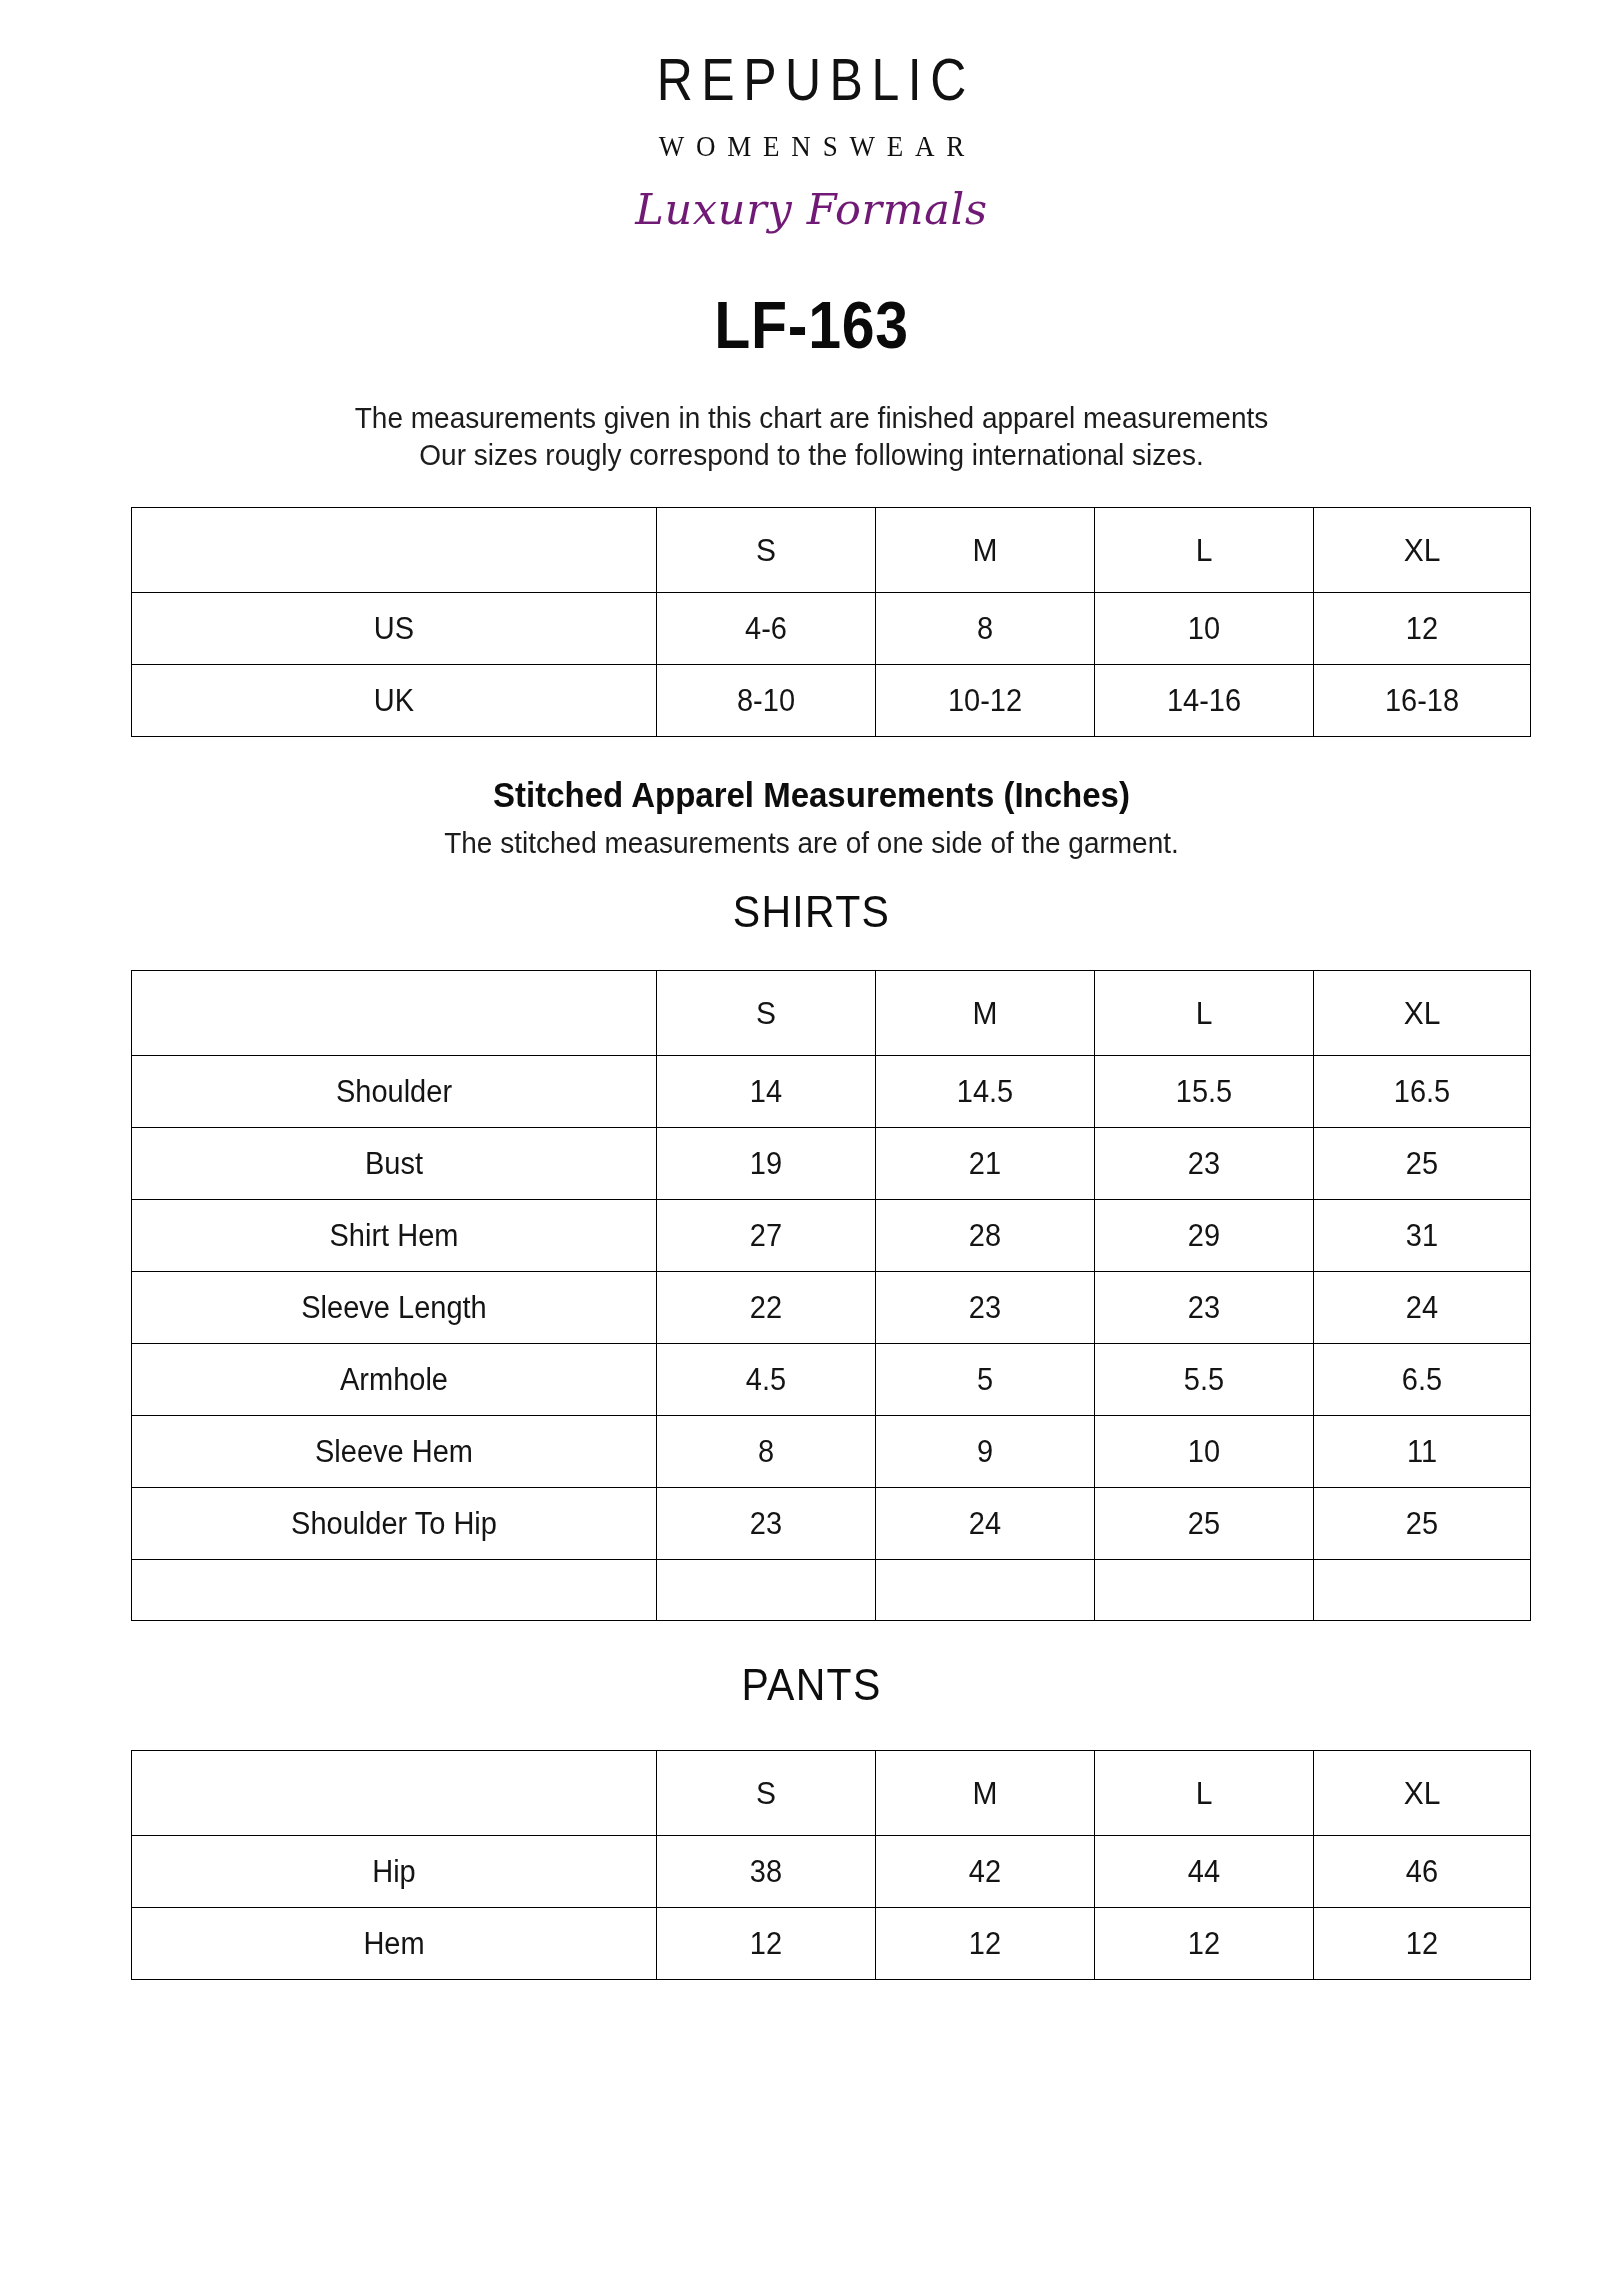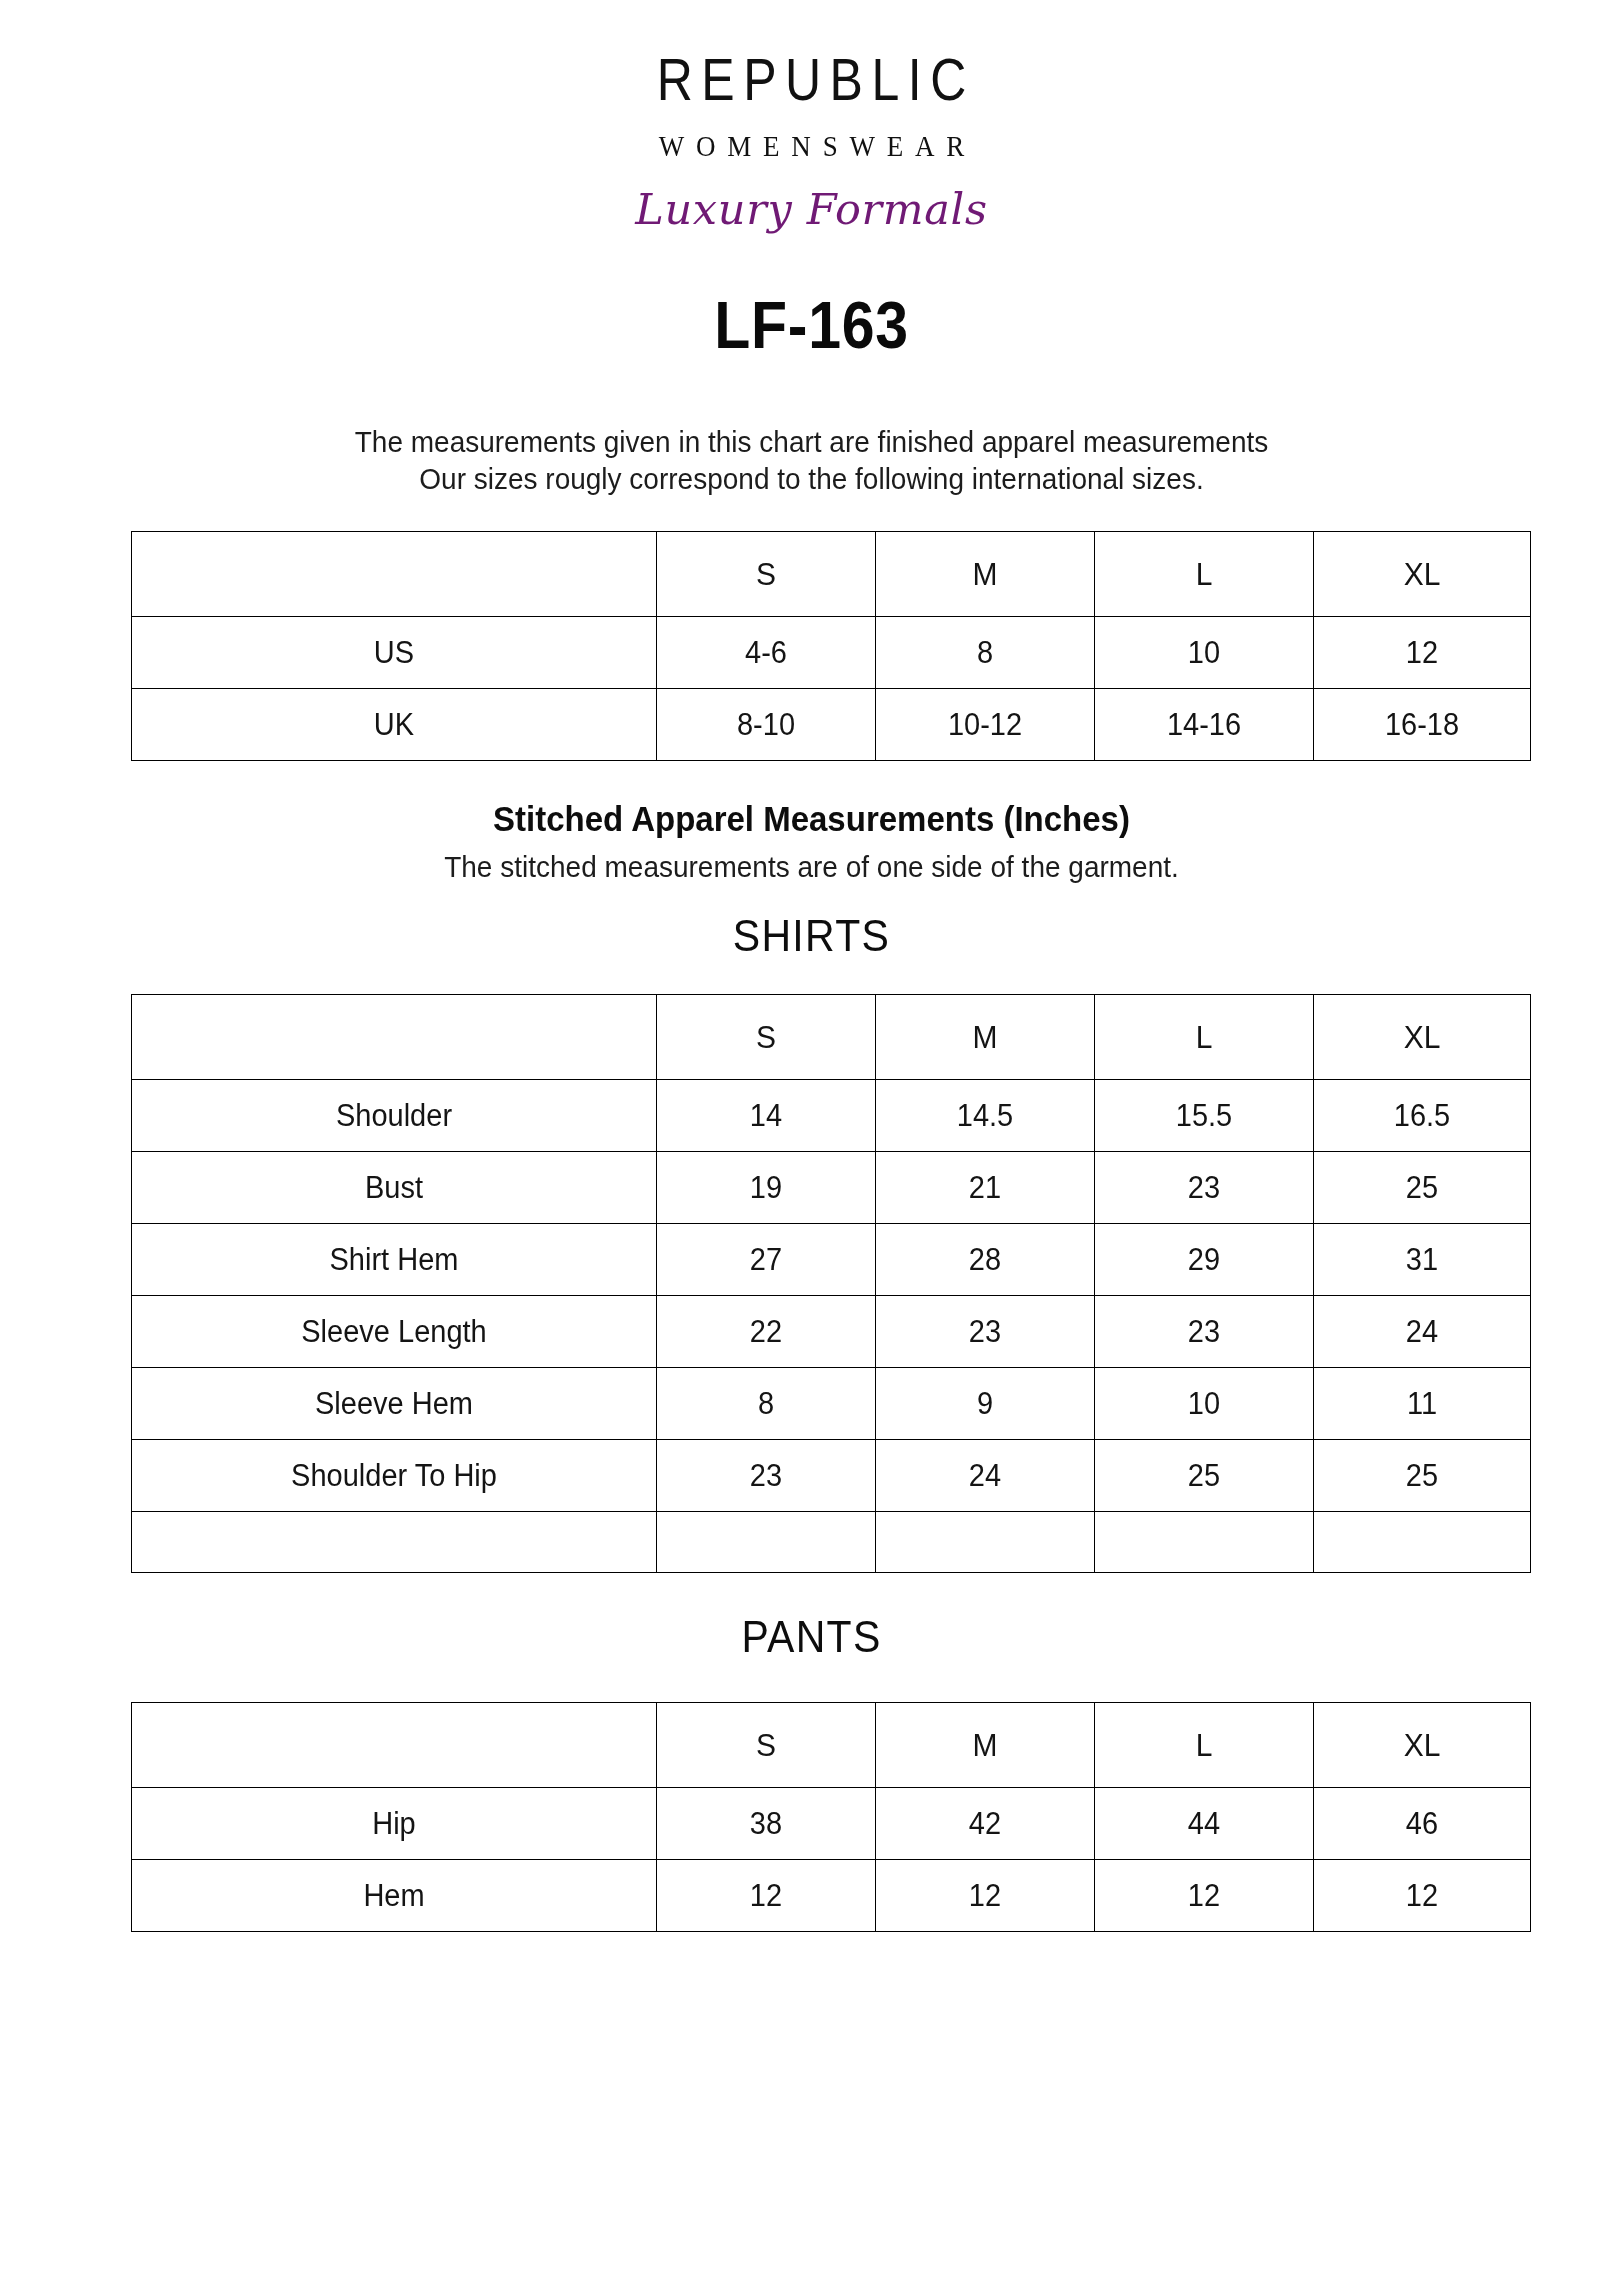--- a/index.html
+++ b/index.html
@@ -73,21 +73,21 @@
     transform: scaleY(1.12);
   }
 
   
   .intro {
     text-align: center;
     font-size: 28px;
     font-weight: 400;
     color: #1c1c1c;
     line-height: 1.33;
-    margin-top: 63px;
+    margin-top: 39px;
   }
   .intro div {
     transform: scaleY(1.06);
   }
 
   
   .sec-bold {
     text-align: center;
     font-size: 33px;
     font-weight: 700;
@@ -259,20 +259,27 @@
         </tr>
 
         <tr class="row">
           <td><span>Sleeve Length</span></td>
           <td><span>22</span></td>
           <td><span>23</span></td>
           <td><span>23</span></td>
           <td><span>24</span></td>
         </tr>
 
+        <tr class="row">
+          <td><span>Armhole</span></td>
+          <td><span>4.5</span></td>
+          <td><span>5</span></td>
+          <td><span>5.5</span></td>
+          <td><span>6.5</span></td>
+        </tr>
 
         <tr class="row">
           <td><span>Sleeve Hem</span></td>
           <td><span>8</span></td>
           <td><span>9</span></td>
           <td><span>10</span></td>
           <td><span>11</span></td>
         </tr>
 
         <tr class="row">

